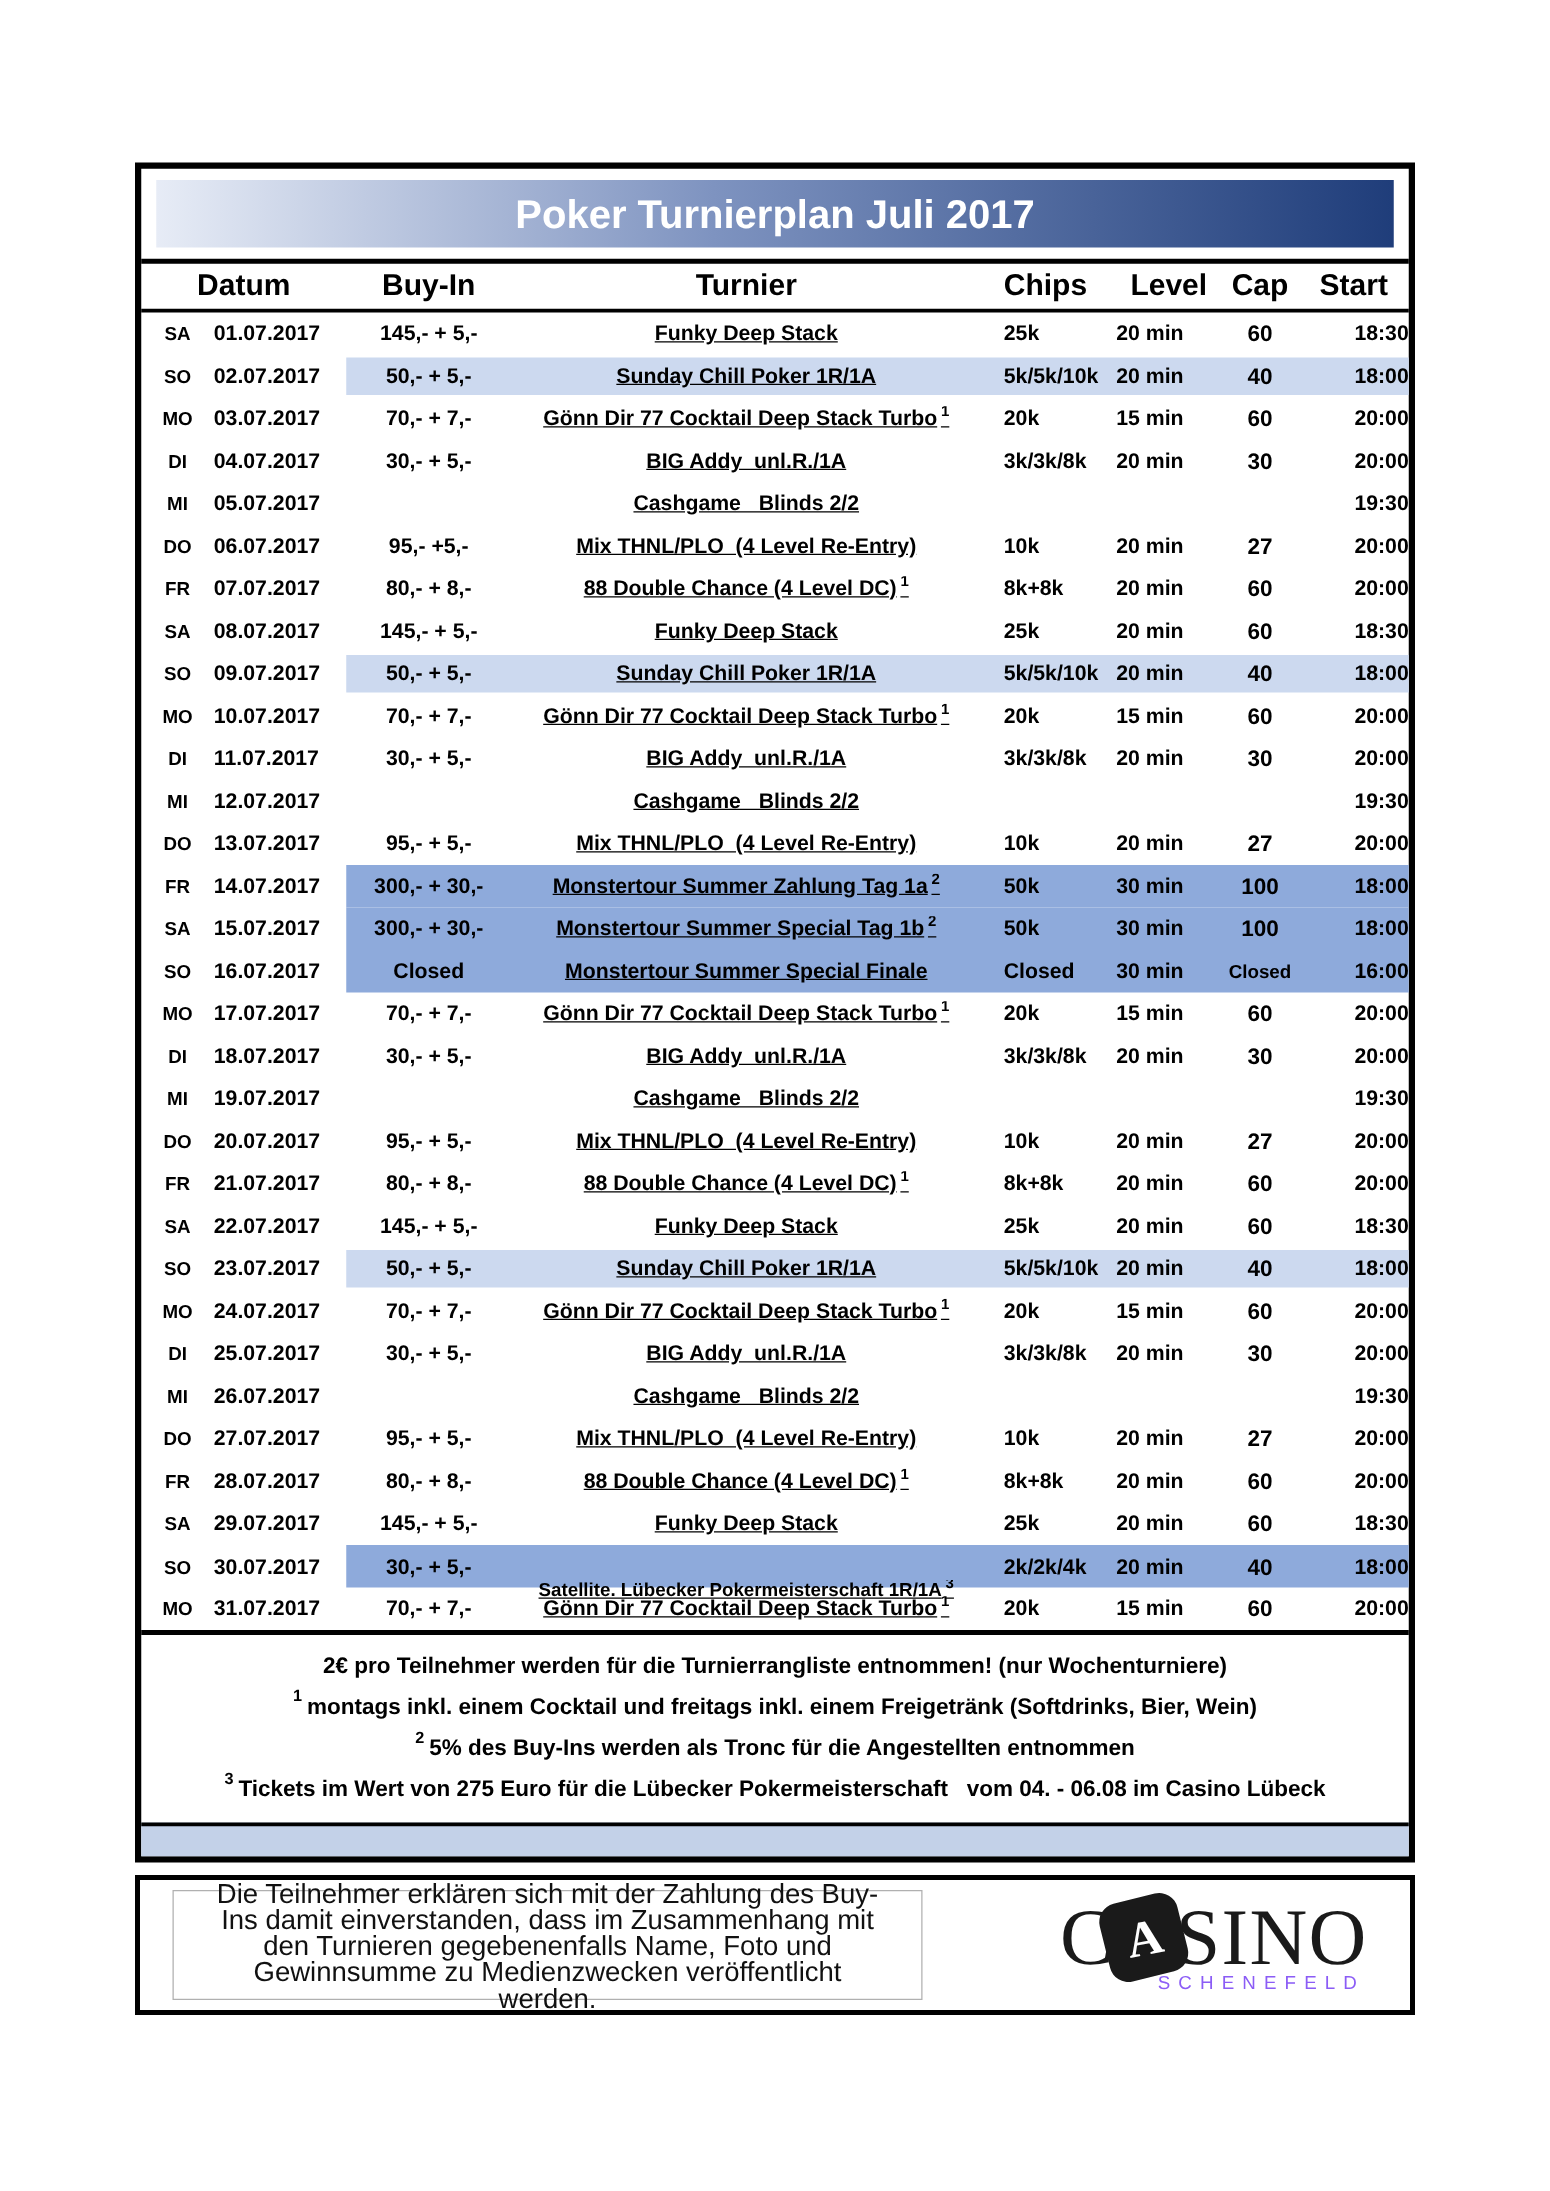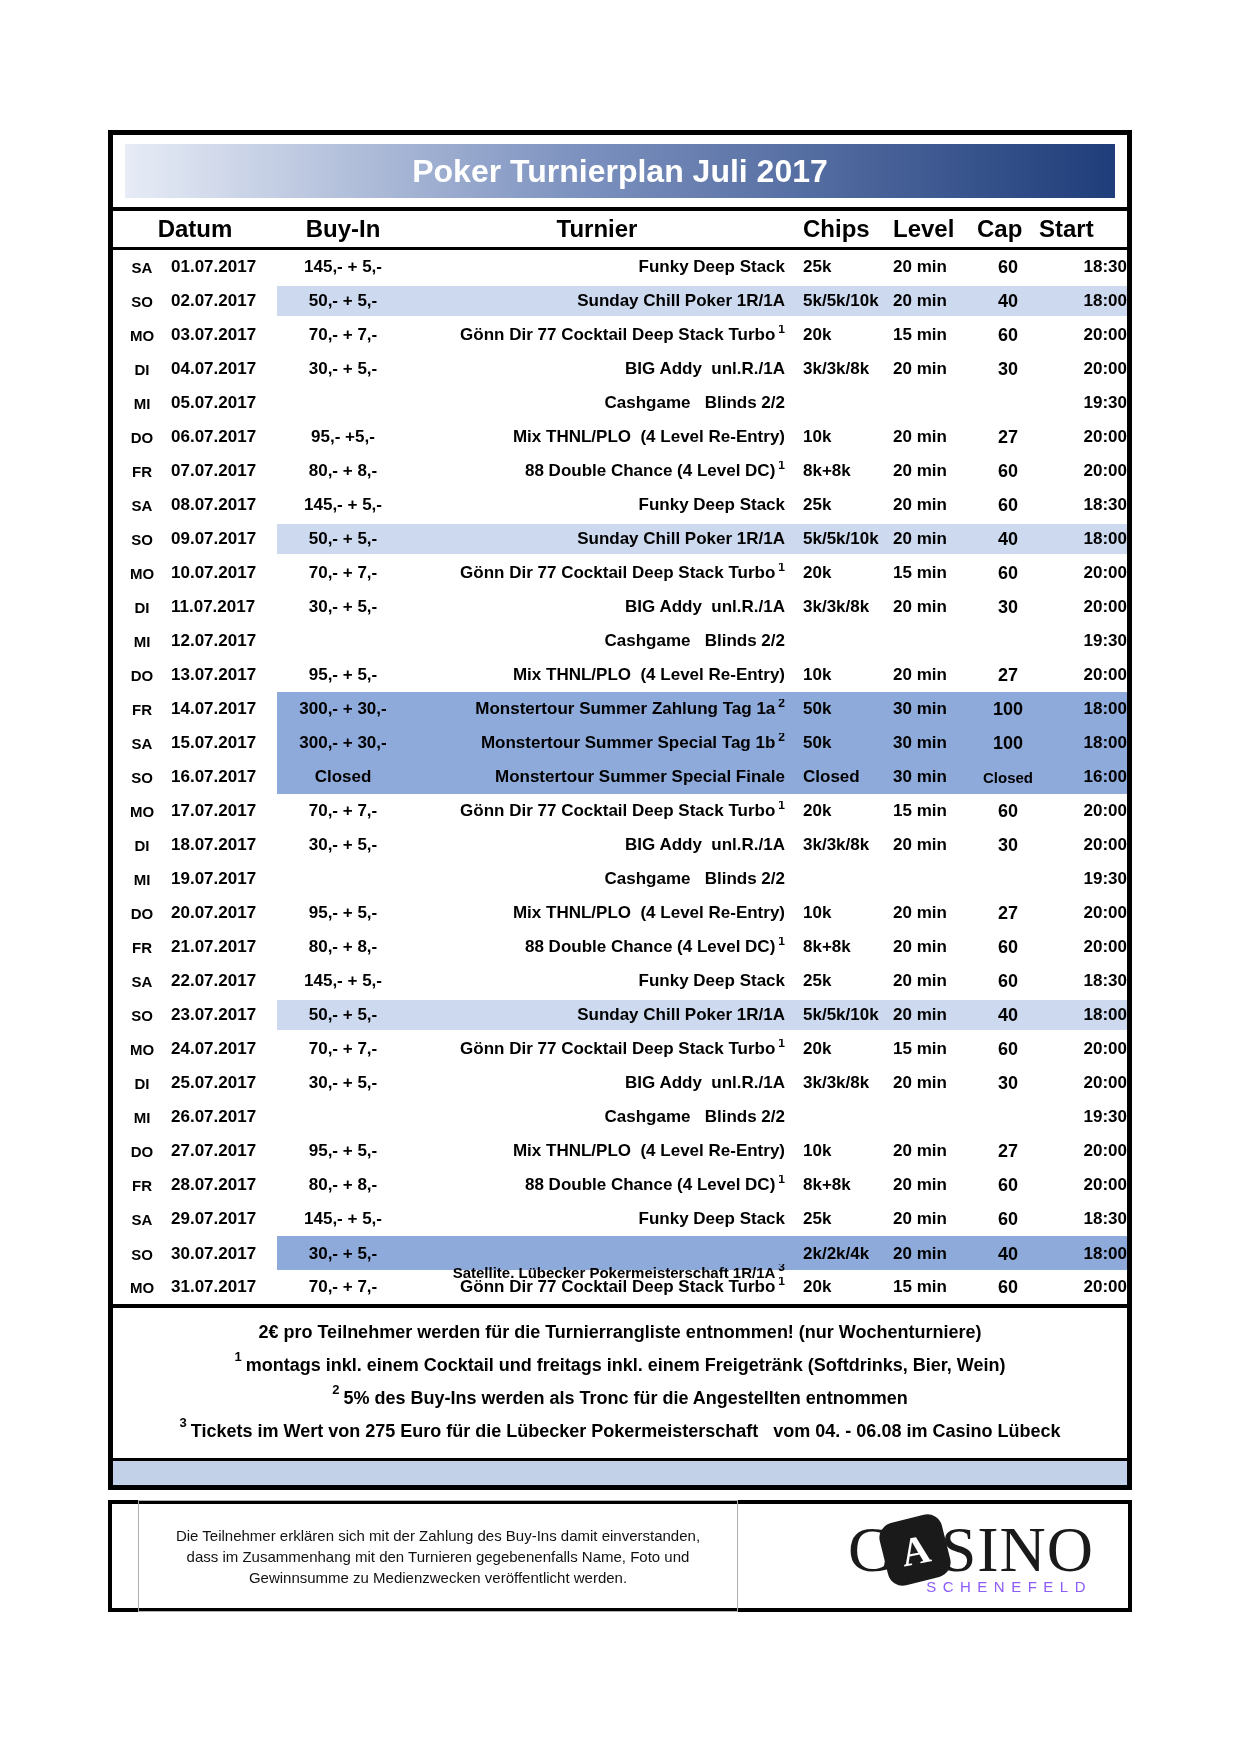--- a/index.html
+++ b/index.html
@@ -12,50 +12,50 @@
   .title-bar{height:54px;line-height:54px;text-align:center;color:#fff;
         font-size:32px;font-weight:bold;
         background:linear-gradient(to right,var(--gradient-start),var(--gradient-mid) 45%,var(--gradient-end));}
   
   .grid{display:grid;grid-template-columns:58px 106px 132px 1fr 108px 84px 62px 88px;align-items:center;}
   .thead{height:36px;border-bottom:3px solid #000;font-size:24px;font-weight:bold;}
   .thead .h-datum{grid-column:1/3;text-align:center;}
   .thead .h-buyin{text-align:center;}
   .thead .h-turnier{text-align:center;}
   .thead .h-chips{text-align:left;padding-left:18px;}
-  .thead .h-level,.thead .h-cap,.thead .h-start{}
+  .thead .h-level,.thead .h-cap,.thead .h-start{text-align:center;}
   .row{height:34px;position:relative;font-weight:bold;font-size:17px;}
   .row>div{position:relative;z-index:1;}
   .row::before{content:"";position:absolute;left:164px;right:0;top:2px;bottom:2px;background:transparent;}
   .row.hl-light::before{background:var(--highlight-light);}
   .row.hl-medium::before{background:var(--highlight-medium);top:0;bottom:0;}
   .c-day{text-align:center;font-size:15px;}
   .c-date{text-align:left;}
   .c-buyin{text-align:center;}
-  .c-event{text-align:right;white-space:pre;overflow:hidden;}
+  .c-event{text-align:center;white-space:pre;overflow:hidden;text-decoration:underline;}
   .c-event.small{font-size:15px;margin-top:36px;}
   .event-sup{font-size:12px;position:relative;top:-7px;margin-left:3px;}
   .c-chips{text-align:left;padding-left:18px;white-space:pre;}
   .c-level{text-align:left;}
   .c-cap{text-align:center;font-size:18px;}
   .c-cap.small{font-size:15px;}
   .c-start{text-align:right;}
   
   .notes{border-top:4px solid #000;padding:8px 0 10px;}
   .note-line{height:33px;display:flex;align-items:center;justify-content:center;
         font-weight:bold;font-size:18px;white-space:pre-wrap;}
   .note-sup{font-size:13px;position:relative;top:-9px;margin-right:4px;font-weight:bold;}
   .bottom-bar{height:24px;background:var(--bar);border-top:3px solid #000;}
   
   .footer-frame{position:absolute;left:108px;top:1500px;width:1024px;height:112px;
         box-sizing:border-box;border:4px solid #000;background:#fff;
         display:flex;align-items:center;}
-  .disclaimer-box{margin-left:26px;width:600px;height:112px;border:1px solid #b0b0b0;
+  .disclaimer-box{margin-left:26px;width:600px;height:88px;border:1px solid #b0b0b0;
         box-sizing:border-box;display:flex;align-items:center;justify-content:center;
-        text-align:center;font-size:15px;line-height:21px;padding:0 30px;color:#111;}
+        text-align:center;font-size:22px;line-height:21px;padding:0 30px;color:#111;}
   .logo-wrap{margin-left:auto;margin-right:34px;display:flex;flex-direction:column;align-items:flex-end;}
   .logo{display:flex;align-items:flex-start;}
   .logo-c{font-family:"Liberation Serif",serif;font-size:64px;line-height:64px;color:#1a1a1a;margin-right:-8px;}
   .logo-tile{width:64px;height:64px;background:#1a1a1a;border-radius:15px;
         transform:rotate(-14deg);display:flex;align-items:center;justify-content:center;
         margin-top:0px;z-index:2;}
   .logo-a{color:#fff;font-family:"Liberation Serif",serif;font-weight:bold;font-size:40px;transform:rotate(3deg);}
   .logo-sino{font-family:"Liberation Serif",serif;font-size:64px;line-height:64px;color:#1a1a1a;
         margin-left:-6px;letter-spacing:1px;}
   .logo-sub{font-size:15px;letter-spacing:6.5px;color:#8b5cf6;margin-top:-4px;margin-right:2px;}

